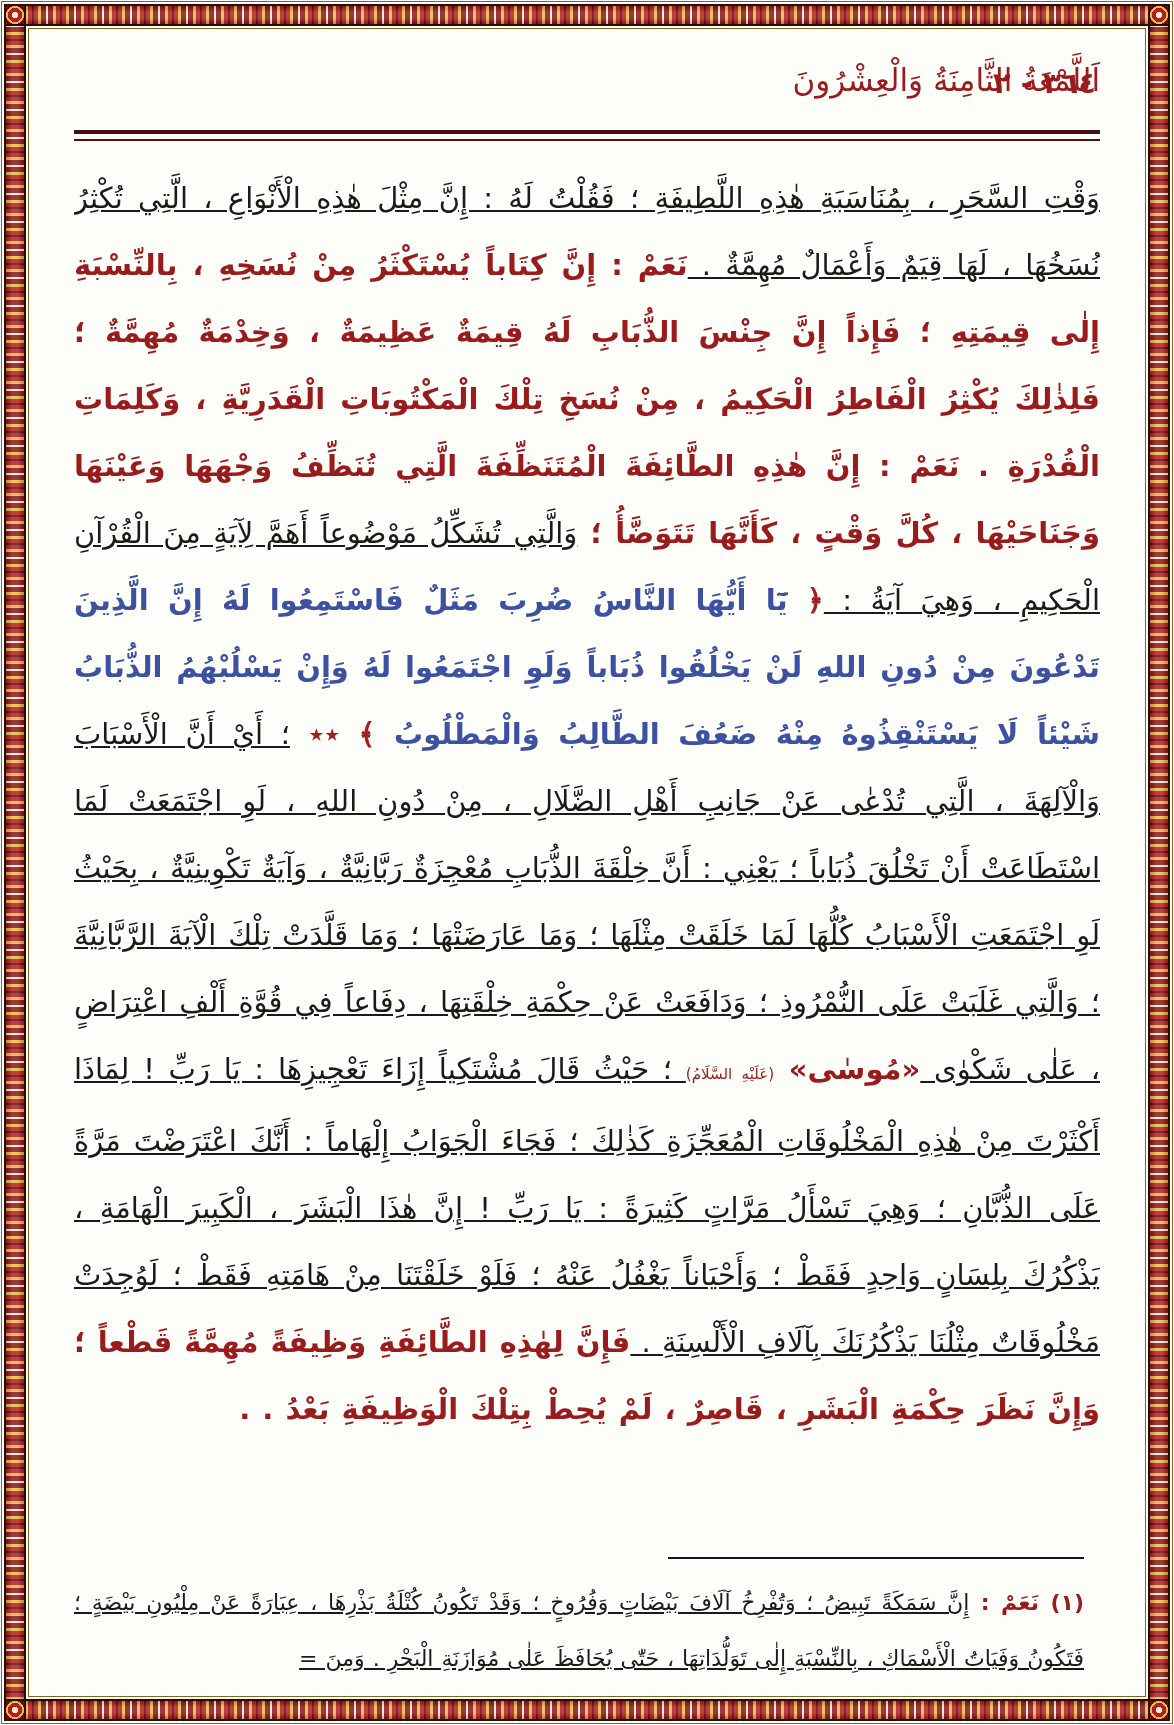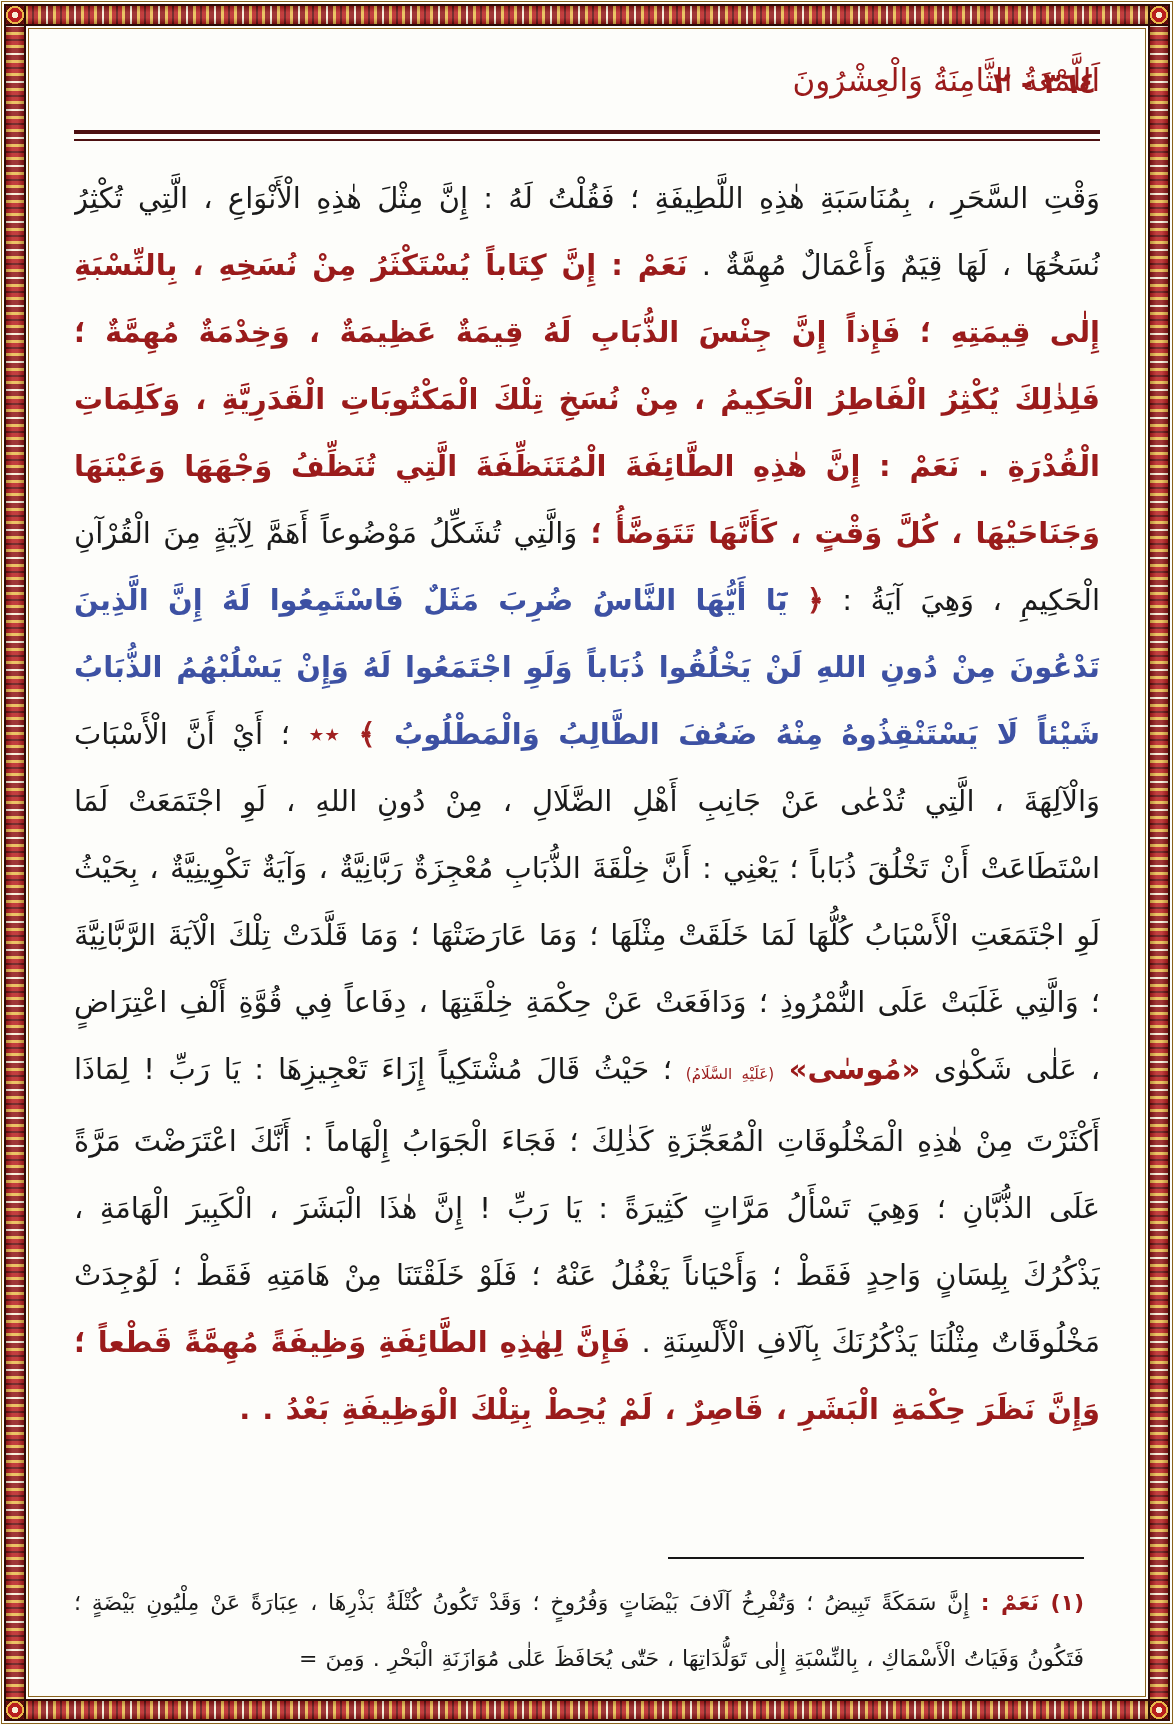--- a/index.html
+++ b/index.html
@@ -67,21 +67,21 @@
   .double-rule{
     height:11px;margin-top:4px;
     border-top:4px solid var(--rule);
     border-bottom:2px solid var(--rule);
   }
   .body-text{
     margin-top:24px;height:1268px;overflow:hidden;
     text-align:justify;color:var(--ink);
   }
   .para{font-size:29px;line-height:67px;word-spacing:2px;margin-bottom:14px;}
-  .run.black{color:var(--ink);}
+  .run.black{color:var(--ink);text-decoration:underline;}
   .run.red{color:var(--red);font-weight:bold;}
   .run.blue{color:var(--blue);font-weight:bold;}
   .run.ornament{color:#a02020;font-weight:bold;}
   .run.seal{color:var(--red);font-weight:normal;font-size:0.52em;}
 
   .footnote{position:absolute;bottom:4px;left:0;right:16px;}
   .fn-sep{width:416px;height:2px;background:#161616;margin-bottom:16px;}
   .fn-text{font-size:22px;line-height:56px;text-align:justify;word-spacing:1px;color:var(--ink);}
 </style>
 </head>

